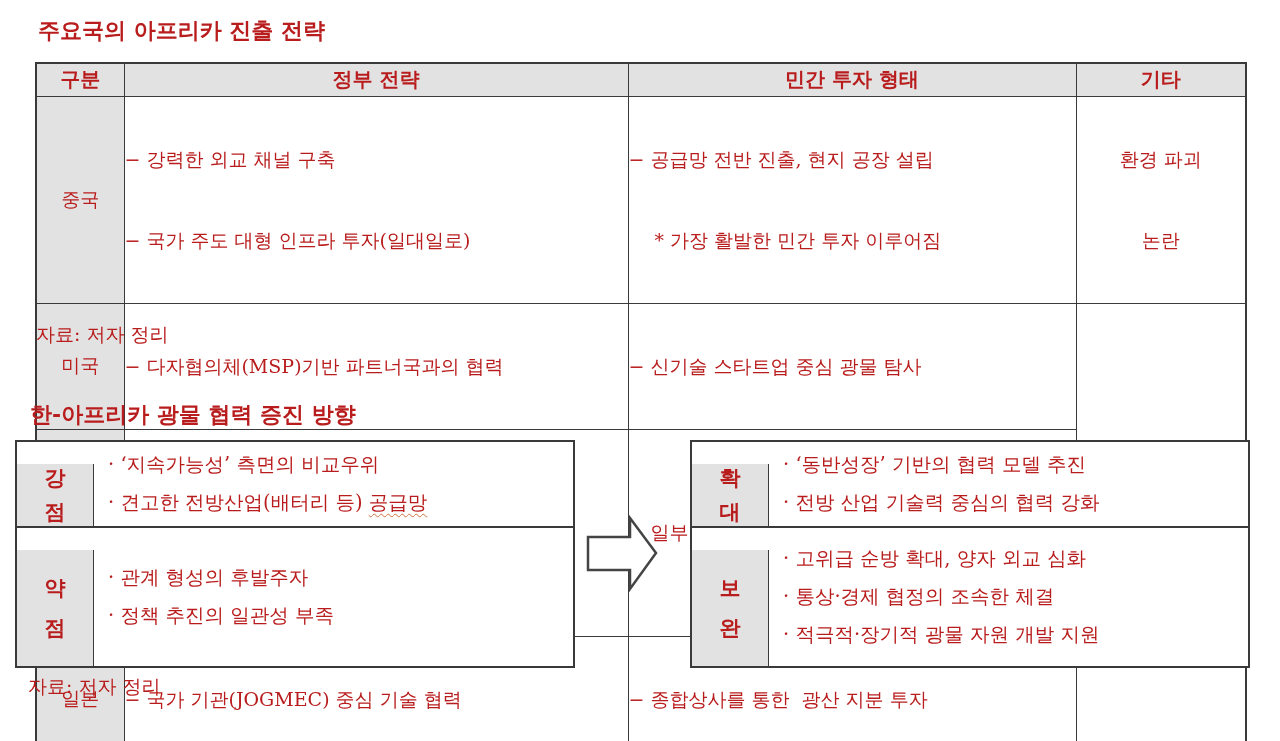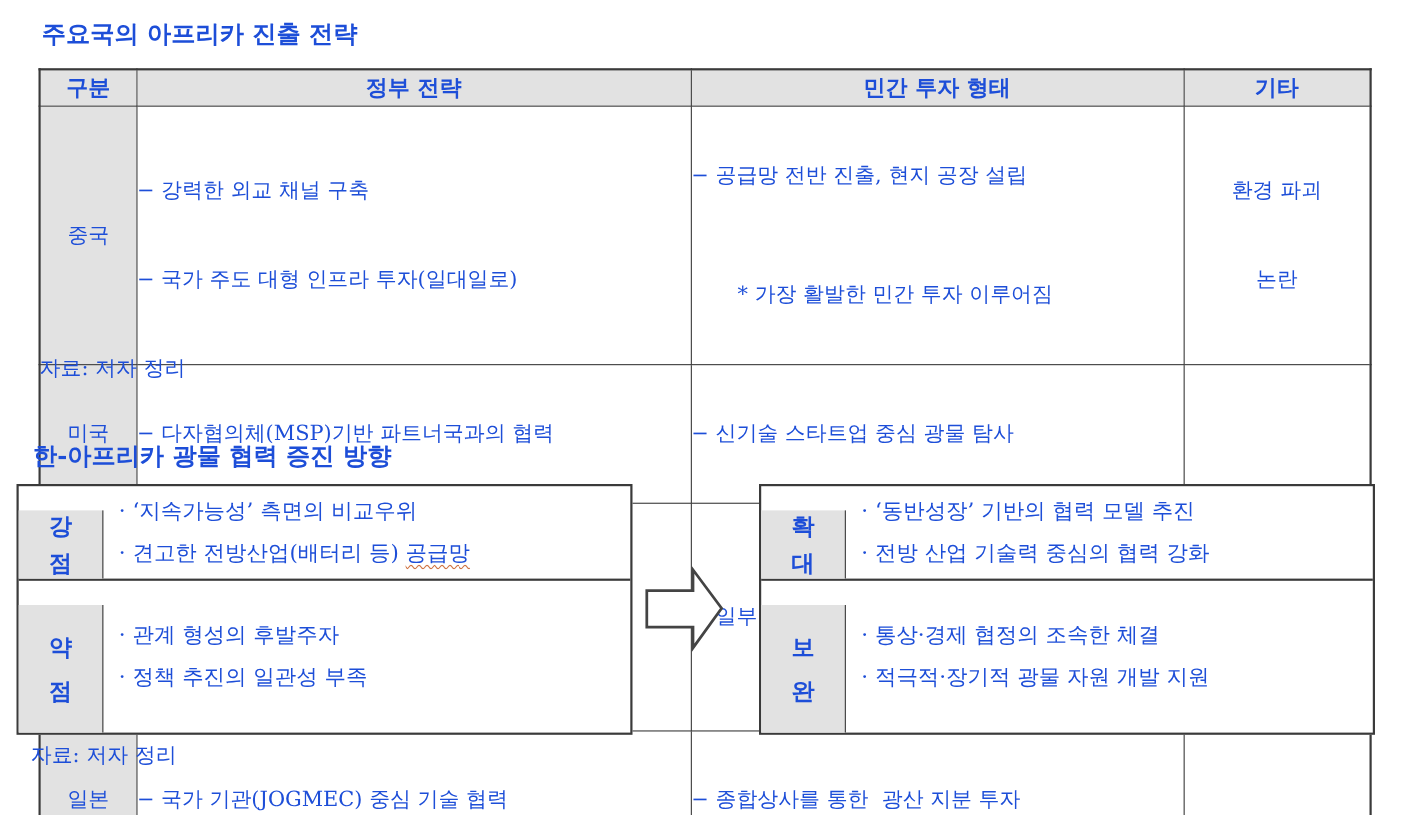--- a/index.html
+++ b/index.html
@@ -1,19 +1,19 @@
 <!DOCTYPE html>
 <html><head>
 <meta charset="utf-8">
 <style>
   * { margin:0; padding:0; box-sizing:border-box; }
   body { background:#ffffff; }
   .page {
     position:relative; width:1280px; height:741px; background:#ffffff;
-    font-family:"DejaVu Serif","Liberation Serif",serif; color:#1d4ed8;
+    font-family:"DejaVu Serif","Liberation Serif",serif; color:#b91c1c;
     overflow:hidden;
   }
   .title { position:absolute; font-size:22px; font-weight:bold; white-space:pre; }
   .t1 { left:38px; top:16px; }
   .t2 { left:30px; top:400px; }
   .source { position:absolute; font-size:19px; white-space:pre; }
   .s1 { left:36px; top:322px; }
   .s2 { left:28px; top:674px; }
 
   
@@ -29,21 +29,21 @@
   .shade { background:#e2e2e2;margin-top:22px; }
   table.strategy thead th { height:33px; font-size:20px; font-weight:bold; text-align:center; }
   th.rowlabel { font-size:20px; font-weight:bold; text-align:center; }
   tr.r-china { height:80px; }
   tr.r-usa   { height:35px; }
   tr.r-eu    { height:75px; }
   tr.r-japan { height:33px; }
   td.gov  { padding-left:15px; }
   td.priv { padding-left:12px; }
   td .line { line-height:37px; }
-  td .star { padding-left:42px;margin-top:28px; }
+  td .star { padding-left:26px; }
   td .indent2 { padding-left:30px; }
   td.etc { text-align:center;margin-top:16px; }
   td.etc .line { line-height:37px; }
 
   
   .swot-box {
     position:absolute; top:440px; width:560px; height:228px;
     border:2px solid #3a3a3a; display:flex; flex-direction:column; background:#fff;
   }
   .swot-box.leftbox  { left:15px; }
@@ -183,20 +183,21 @@
         <div class="line">· ‘동반성장’ 기반의 협력 모델 추진</div>
         <div class="line">· 전방 산업 기술력 중심의 협력 강화</div>
       </div>
     </div>
     <div class="swot-row r2">
       <div class="swot-label shade">
         <div>보</div>
         <div>완</div>
       </div>
       <div class="swot-content">
+        <div class="line">· 고위급 순방 확대, 양자 외교 심화</div>
         <div class="line">· 통상·경제 협정의 조속한 체결</div>
         <div class="line">· 적극적·장기적 광물 자원 개발 지원</div>
       </div>
     </div>
   </div>
 
   <div class="source s2">자료: 저자 정리</div>
 
 </div>
 

